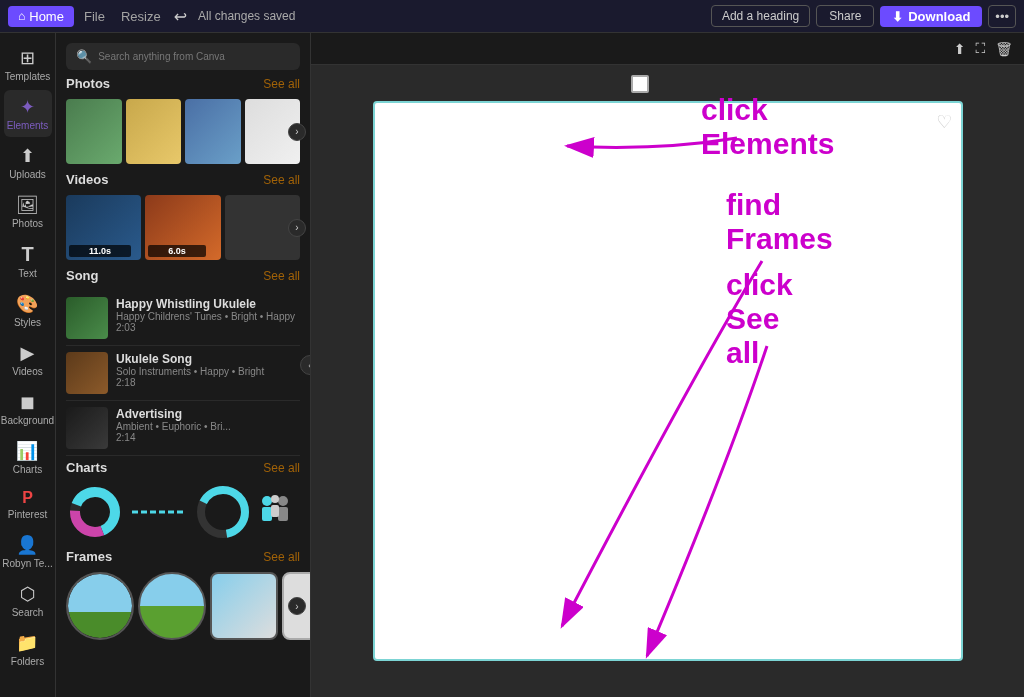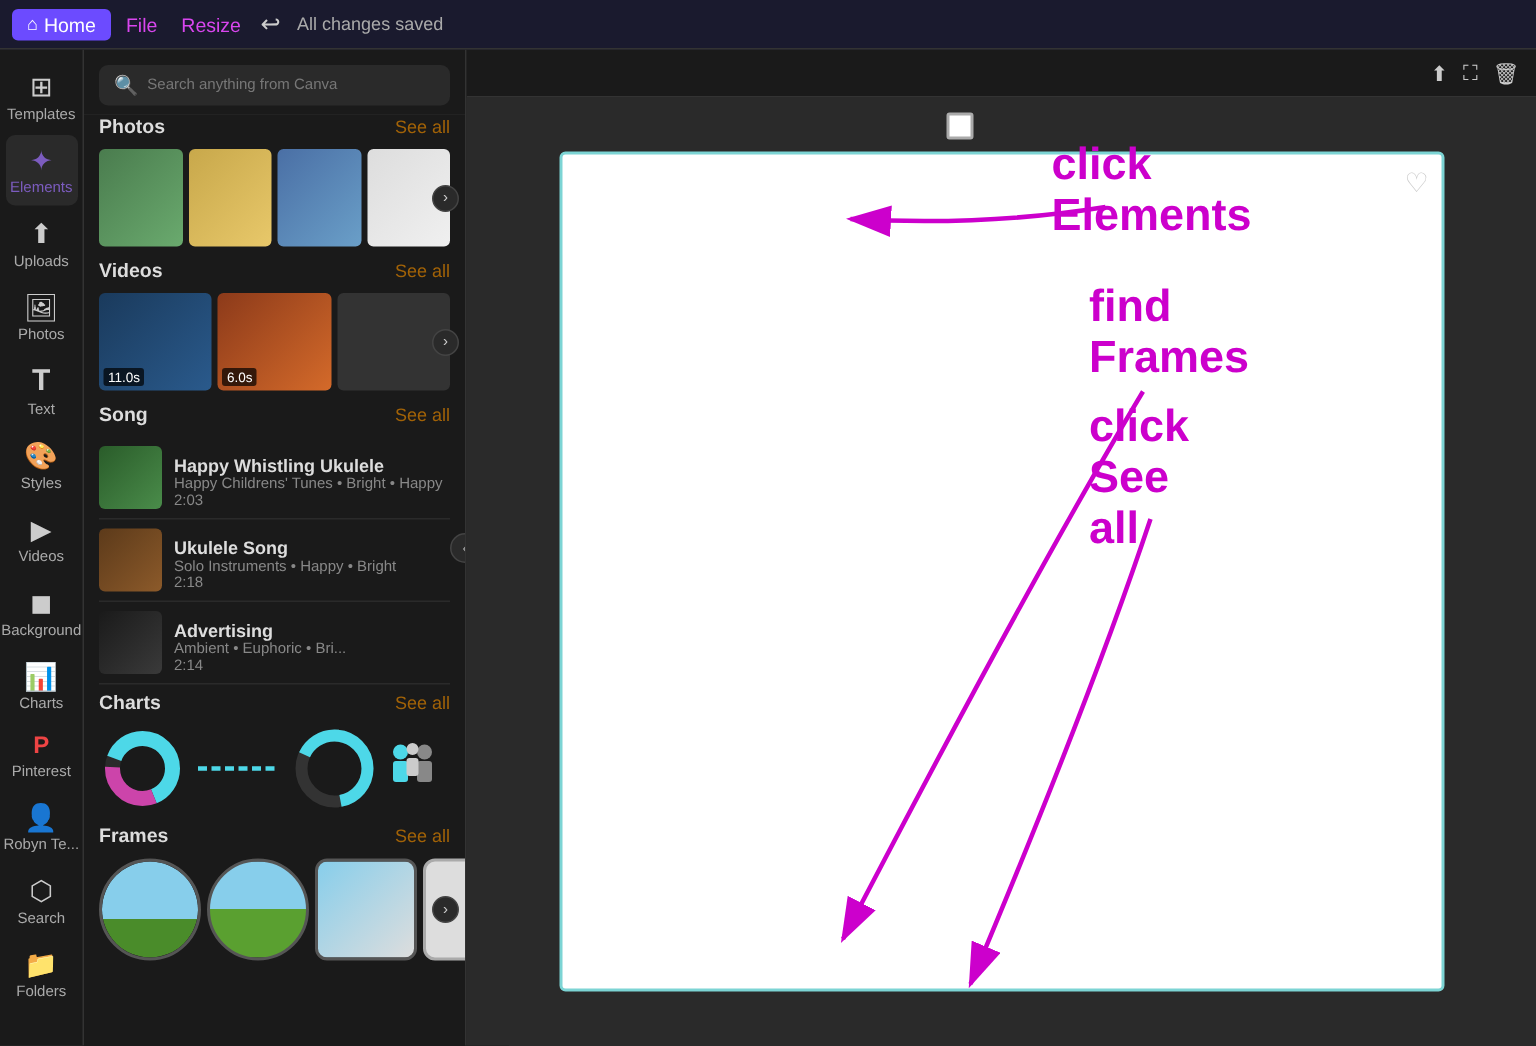--- a/index.html
+++ b/index.html
@@ -15,21 +15,21 @@
     .topbar-right { display: flex; align-items: center; gap: 6px; }
 
     .home-btn {
       display: flex; align-items: center; gap: 4px;
       background: #6c4bff; color: white; border: none;
       border-radius: 4px; padding: 3px 10px; font-size: 13px; cursor: pointer;
     }
     .home-icon { font-size: 12px; }
 
     .topbar-btn {
-      background: none; border: none; color: #d946ef;
+      background: none; border: none; color: #a3a3a3;
       font-size: 13px; cursor: pointer; padding: 3px 6px;
     }
 
     .undo-btn {
       background: none; border: none; color: #ccc;
       font-size: 16px; cursor: pointer; padding: 3px;
     }
 
     .saved-text { color: #aaa; font-size: 12px; margin-left: 4px; }
 
@@ -120,32 +120,32 @@
     .videos-grid {
       display: flex; gap: 4px; margin-bottom: 4px; position: relative;
     }
     .video-thumb {
       flex: 1; height: 65px; border-radius: 4px; background: #333;
       overflow: hidden; cursor: pointer; position: relative;
     }
     .video-duration {
       position: absolute; bottom: 3px; left: 3px;
       background: rgba(0,0,0,0.7); color: white; font-size: 9px;
-      padding: 1px 3px; border-radius: 2px;
+      padding: 1px 20px; border-radius: 2px; font-weight: bold;
     }
     .video-arrow {
       position: absolute; right: -6px; top: 50%; transform: translateY(-50%);
       background: #2a2a2a; border: 1px solid #444; border-radius: 50%;
       width: 18px; height: 18px; display: flex; align-items: center; justify-content: center;
       color: #ccc; font-size: 10px; cursor: pointer; z-index: 2;
     }
 
     
     .audio-item {
-      display: flex; align-items: flex-end; gap: 8px;
+      display: flex; align-items: flex-start; gap: 8px;
       padding: 6px 0; border-bottom: 1px solid #2a2a2a; cursor: pointer;
     }
     .audio-thumb {
       width: 42px; height: 42px; border-radius: 4px; background: #444;
       flex-shrink: 0; overflow: hidden;
     }
     .audio-info { flex: 1; min-width: 0; }
     .audio-title { color: #ddd; font-size: 12px; font-weight: 600; white-space: nowrap; overflow: hidden; text-overflow: ellipsis; }
     .audio-meta { color: #888; font-size: 10px; white-space: nowrap; overflow: hidden; text-overflow: ellipsis; }
 
@@ -253,20 +253,29 @@
   <div class="topbar-left">
     <button class="home-btn">
       <span class="home-icon">⌂</span>
       <span>Home</span>
     </button>
     <button class="topbar-btn">File</button>
     <button class="topbar-btn">Resize</button>
     <button class="undo-btn">↩</button>
     <span class="saved-text">All changes saved</span>
   </div>
+  <div class="topbar-right">
+    <button class="add-heading-btn">Add a heading</button>
+    <button class="share-btn">Share</button>
+    <button class="download-btn">
+      <span>⬇</span>
+      <span>Download</span>
+    </button>
+    <button class="more-btn">•••</button>
+  </div>
 </div>
 
 <div class="main">
 
   <div class="sidebar-icons">
     <div class="sidebar-item">
       <span class="sidebar-icon">⊞</span>
       <span class="sidebar-label">Templates</span>
     </div>
     <div class="sidebar-item active">

